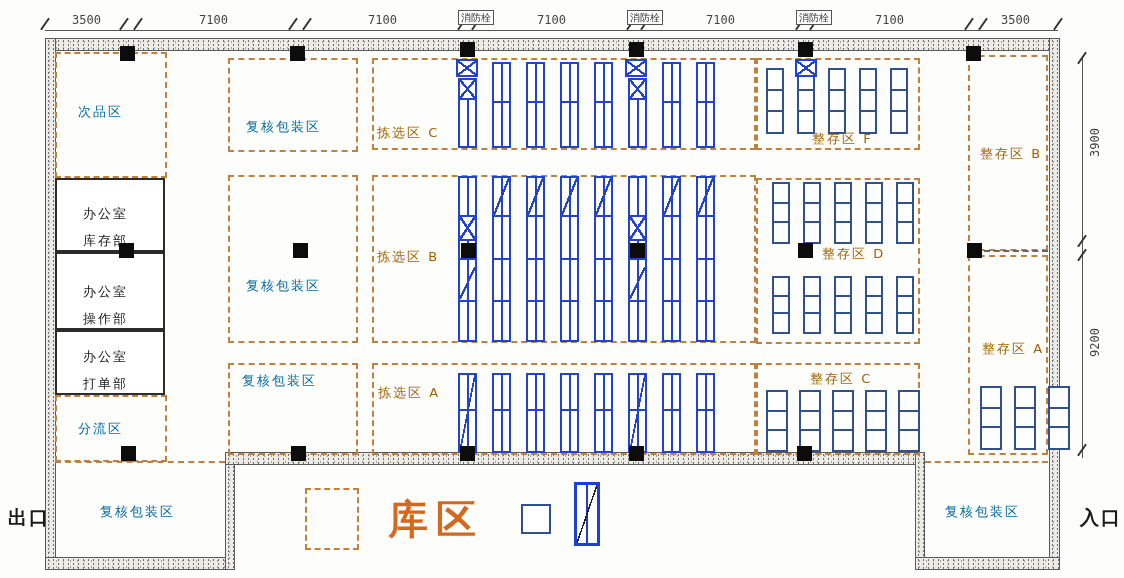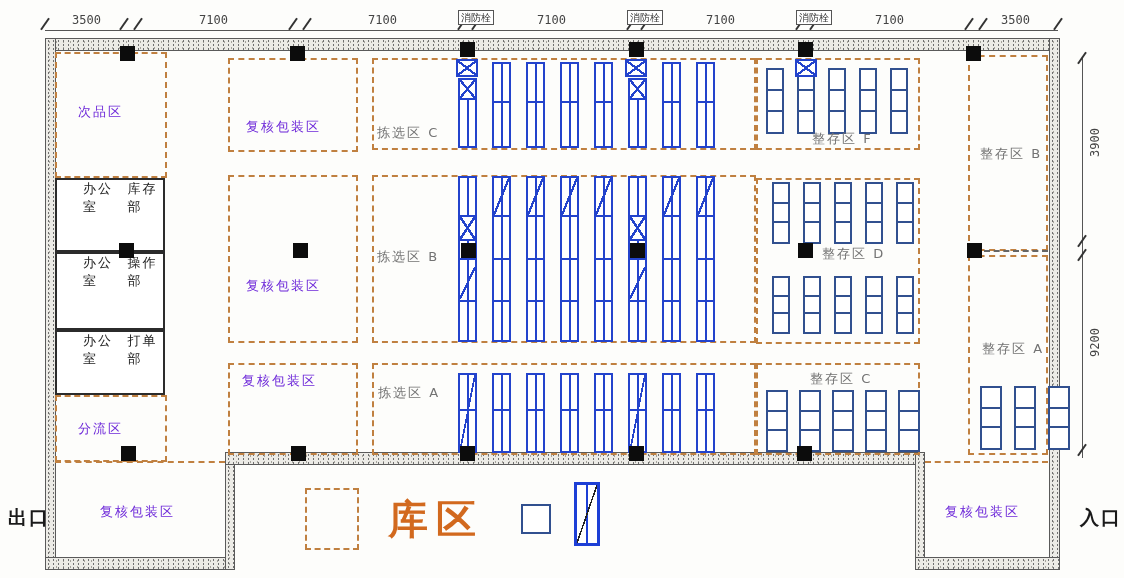--- a/index.html
+++ b/index.html
@@ -10,26 +10,26 @@
         background-image:radial-gradient(circle,#6f6f6f .9px,transparent 1.1px),
                          radial-gradient(circle,#a5a39c .8px,transparent 1px);
         background-size:5px 4px,7px 6px;}
   
   .pillar{position:absolute;width:15px;height:15px;background:#0c0c0c;z-index:6;}
   
   .zbox{position:absolute;box-sizing:border-box;border:2px dashed #c08040;background:transparent;}
   .stage-line{position:absolute;border-top:2px dashed #c08040;height:0;}
   
   .office{position:absolute;box-sizing:border-box;border:2px solid #2b2b2b;background:#fff;
-          display:flex;flex-direction:row;justify-content:flex-end;gap:9px;padding-left:26px;
+          display:flex;flex-direction:column;justify-content:flex-end;gap:9px;padding-left:26px;
           font-size:13px;color:#222;letter-spacing:2px;z-index:2;}
   
   .zlabel{position:absolute;font-size:13px;letter-spacing:2px;white-space:nowrap;z-index:5;}
-  .soft{color:#6d28d9;}
-  .strong{color:#737373;}
+  .soft{color:#0369a1;}
+  .strong{color:#a16207;}
   .gate{position:absolute;font-size:19px;font-weight:bold;color:#1a1a1a;letter-spacing:2px;}
   
   .dimline{position:absolute;background:#555;}
   .dimtxt{position:absolute;font-size:12px;color:#444;font-family:"DejaVu Sans Mono","Liberation Mono",monospace;}
   .vtxt{writing-mode:vertical-rl;transform:rotate(180deg);}
   .tick{position:absolute;width:14px;height:2px;background:#333;transform:rotate(-55deg);}
   .hyd{position:absolute;font-size:10px;color:#333;border:1px solid #555;line-height:13px;
        padding:0 2px;background:#fff;white-space:nowrap;z-index:4;}
   
   .band{position:absolute;display:flex;gap:15px;z-index:3;}

